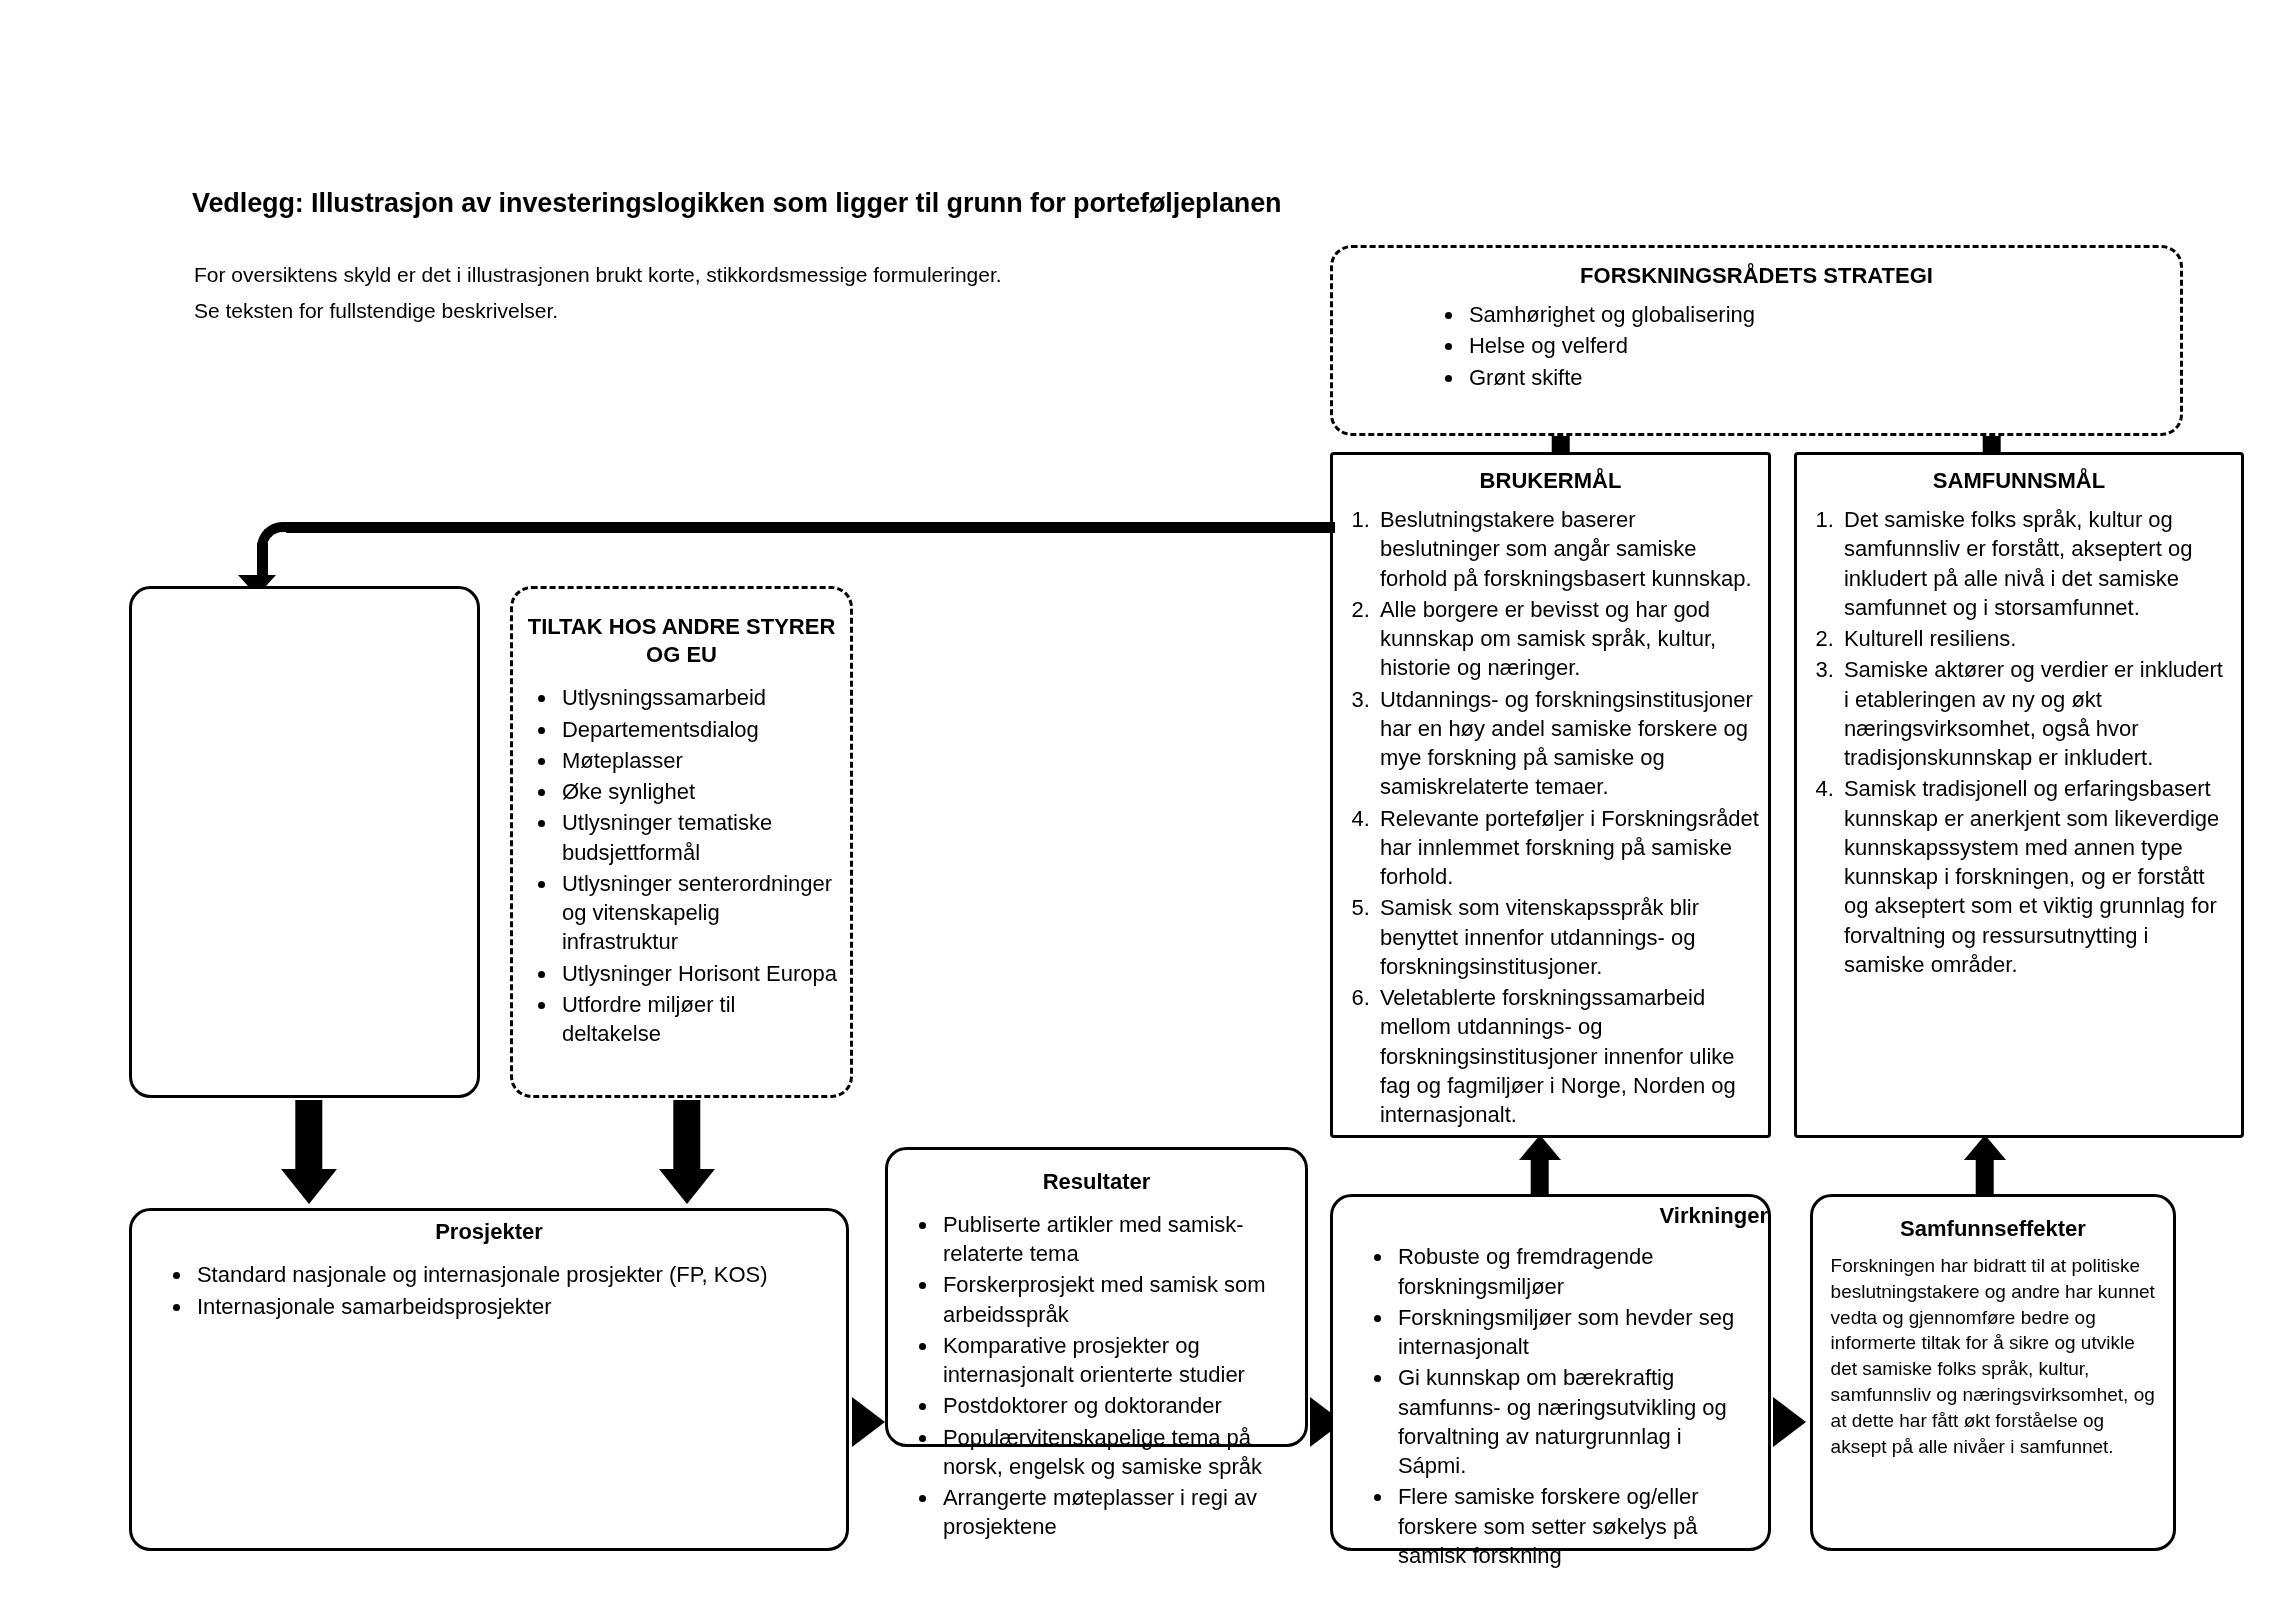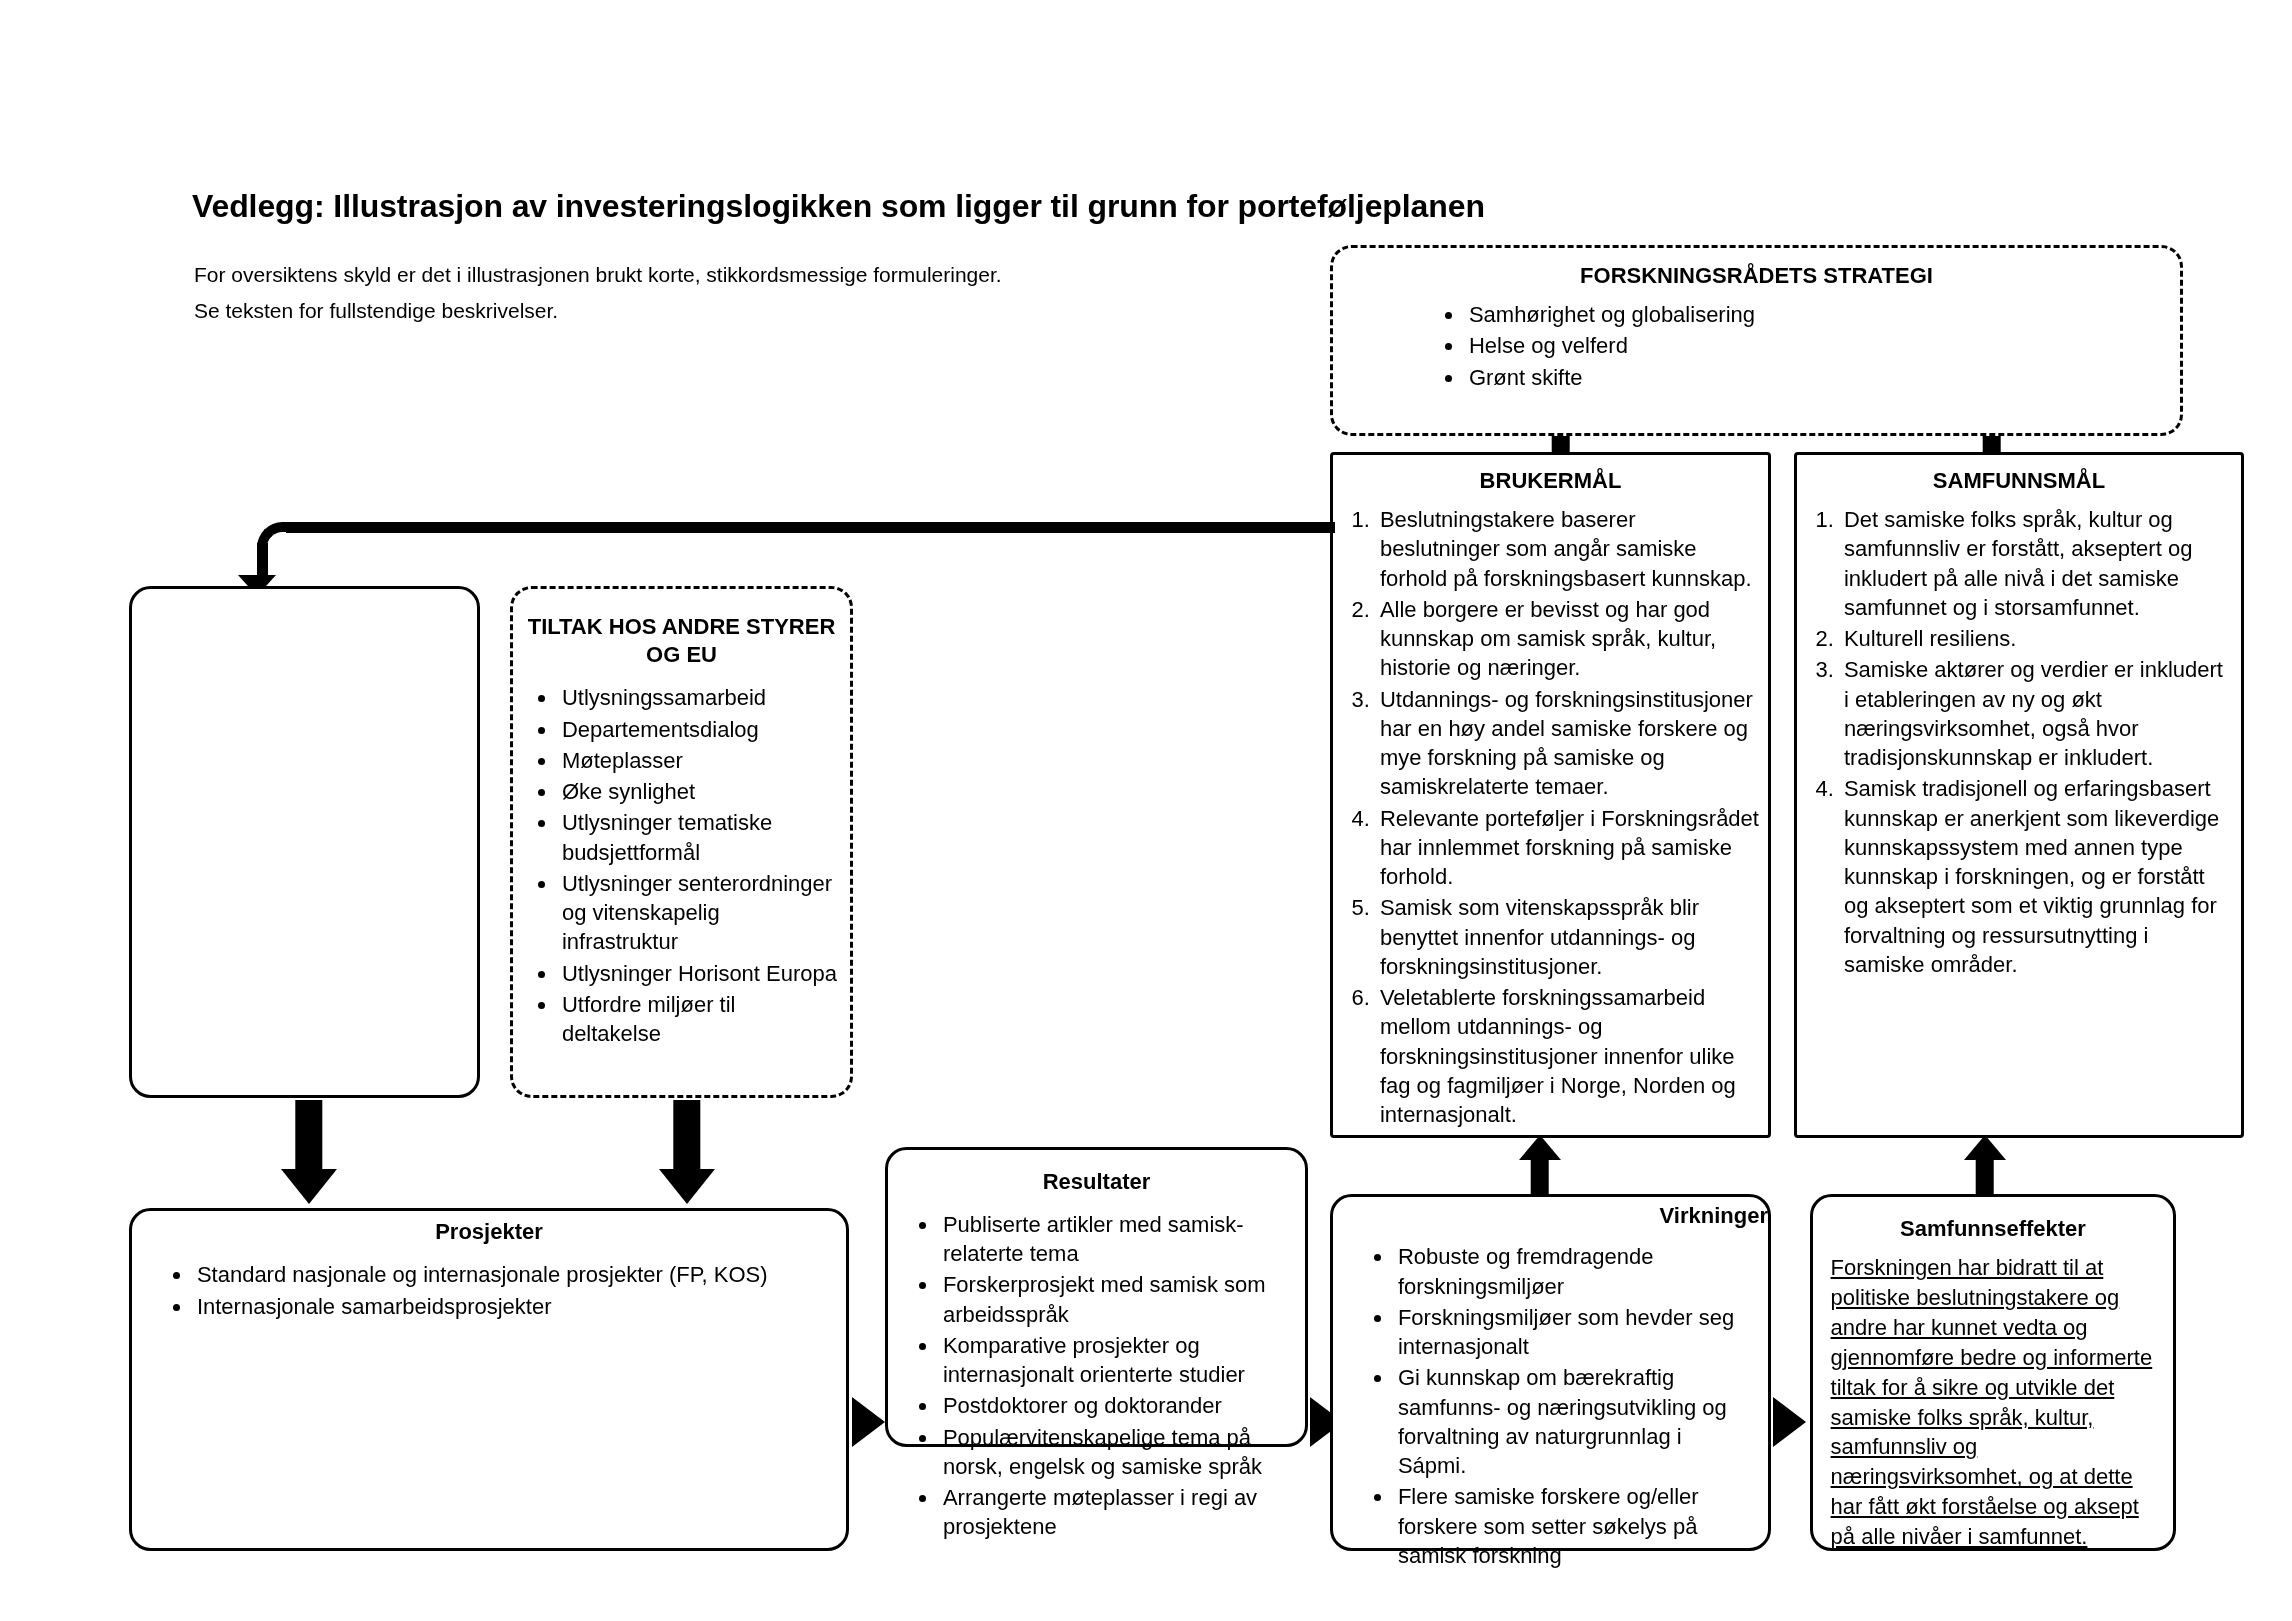--- a/index.html
+++ b/index.html
@@ -19,21 +19,21 @@
     position: absolute;
     left: 0; top: 0;
     width: 2293px;
     height: 1621px;
   }
   .title {
     position: absolute;
     left: 192px;
     top: 188px;
     width: 1421px;
-    font-size: 32px;
+    font-size: 27px;
     font-weight: bold;
     letter-spacing: -0.1px;
   }
   .intro {
     position: absolute;
     left: 194px;
     top: 257px;
     width: 1098px;
     font-size: 21px;
     line-height: 1.72;
@@ -65,23 +65,22 @@
     padding: 0 0 0 43px;
     list-style: decimal;
   }
   ul.bul li, ol.num li {
     font-size: 22px;
     line-height: 1.33;
     margin-bottom: 2px;
     padding-left: 3.9px;
   }
   .para {
-    font-size: 22px;
+    font-size: 19px;
     line-height: 1.36;
-    text-decoration: underline;
   }
 
   
   .arrow-down, .arrow-up, .arrow-right {
     position: absolute;
   }
   .shaft-v {
     position: absolute;
     background: #000;
     left: 50%;

